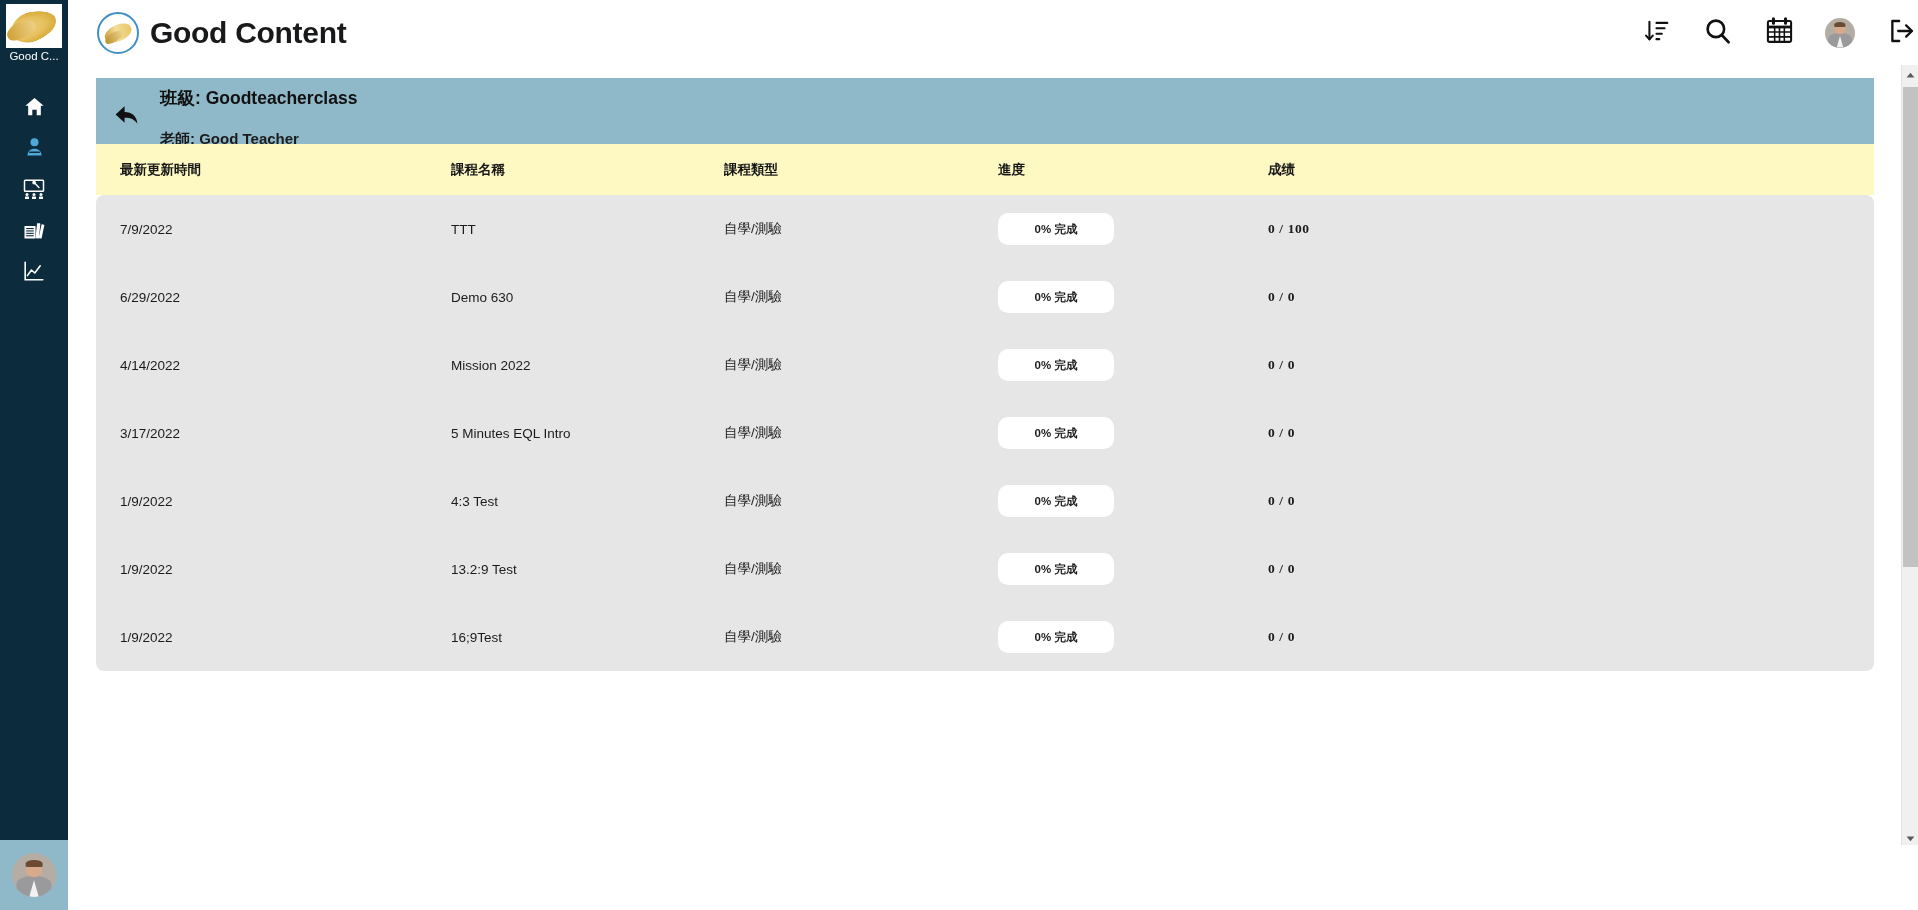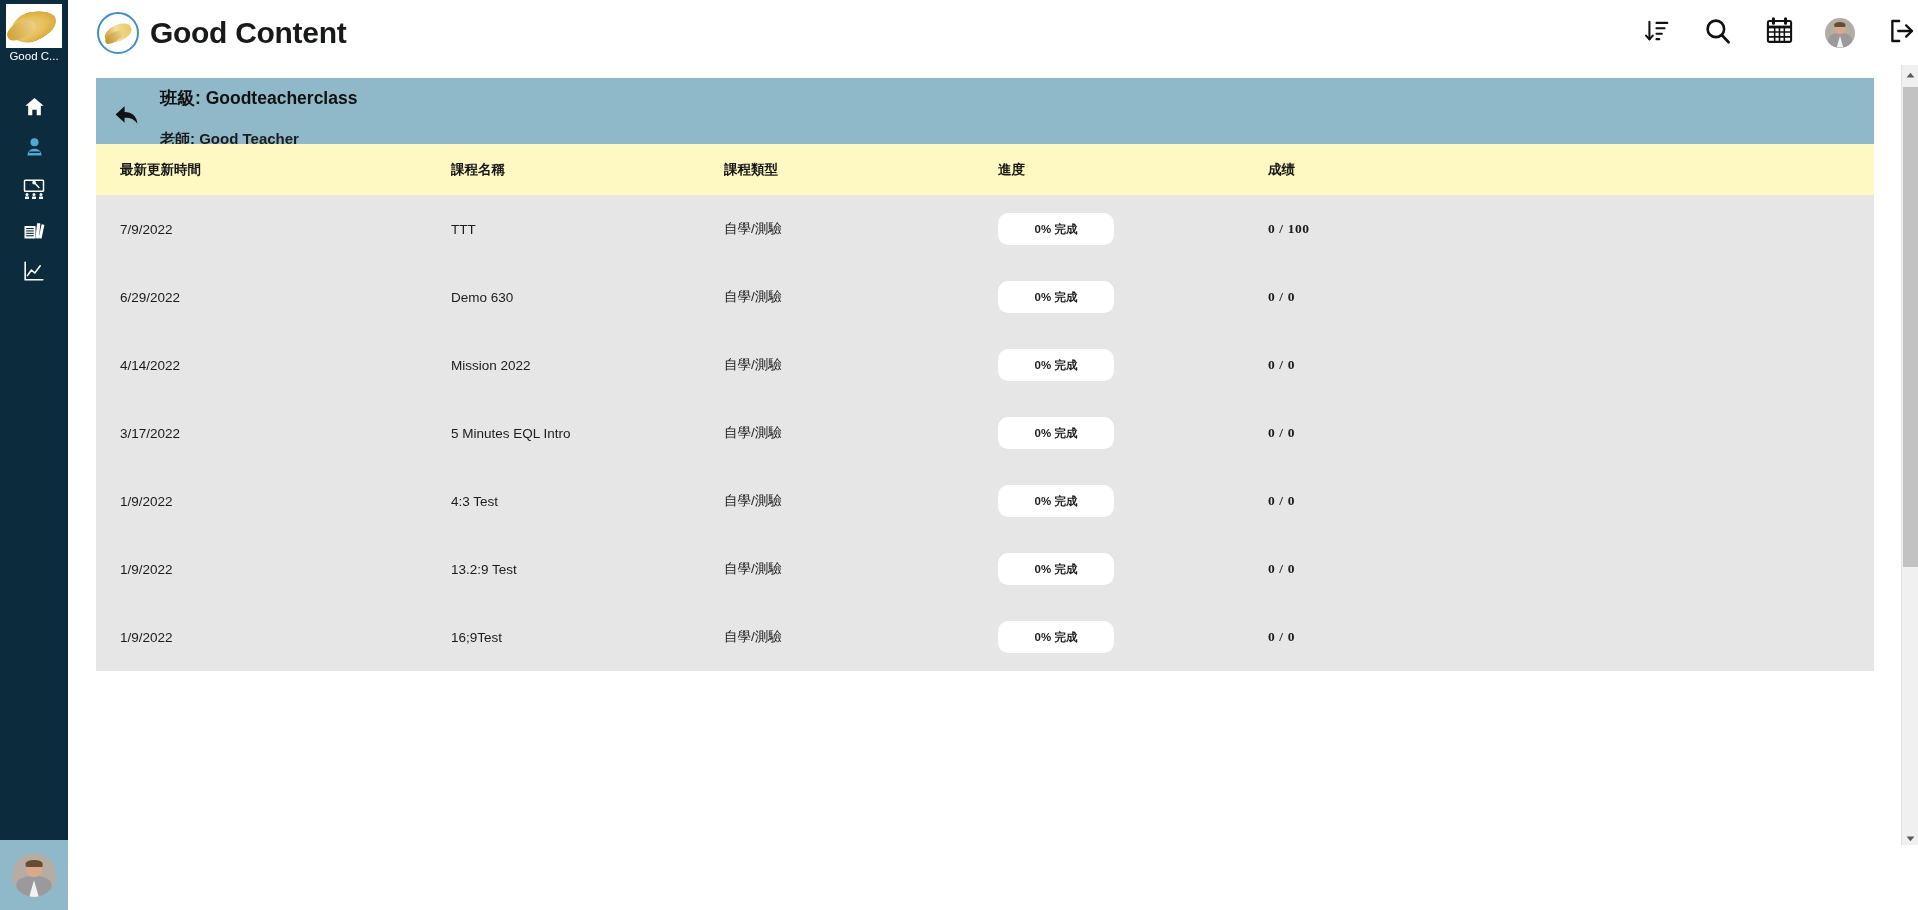--- a/index.html
+++ b/index.html
@@ -136,21 +136,21 @@
   }
   #table-head .th {
     font-size: 13.5px; font-weight: 700; color: #171717; white-space: nowrap;
   }
   .col-date   { width: 331px; flex: none; }
   .col-name   { width: 273px; flex: none; }
   .col-type   { width: 274px; flex: none; }
   .col-prog   { width: 270px; flex: none; }
   .col-grade  { width: 300px; flex: none; }
 
-  #table-body { background: #e6e6e6; }
+  #table-body { background: #e6e6e6; border-radius: 8px; }
   .trow {
     display: flex; align-items: center; height: 68px; padding-left: 24px; cursor: pointer;
   }
   .trow .td { font-size: 13.5px; color: #1b1b1b; white-space: nowrap; }
   .td-date { color: #232323; }
   .td-name { color: #232323; }
   .td-type { color: #1b1b1b; }
   .progress-pill {
     width: 116px; height: 32px; background: #ffffff; border-radius: 10px;
     display: flex; align-items: center; justify-content: center;

